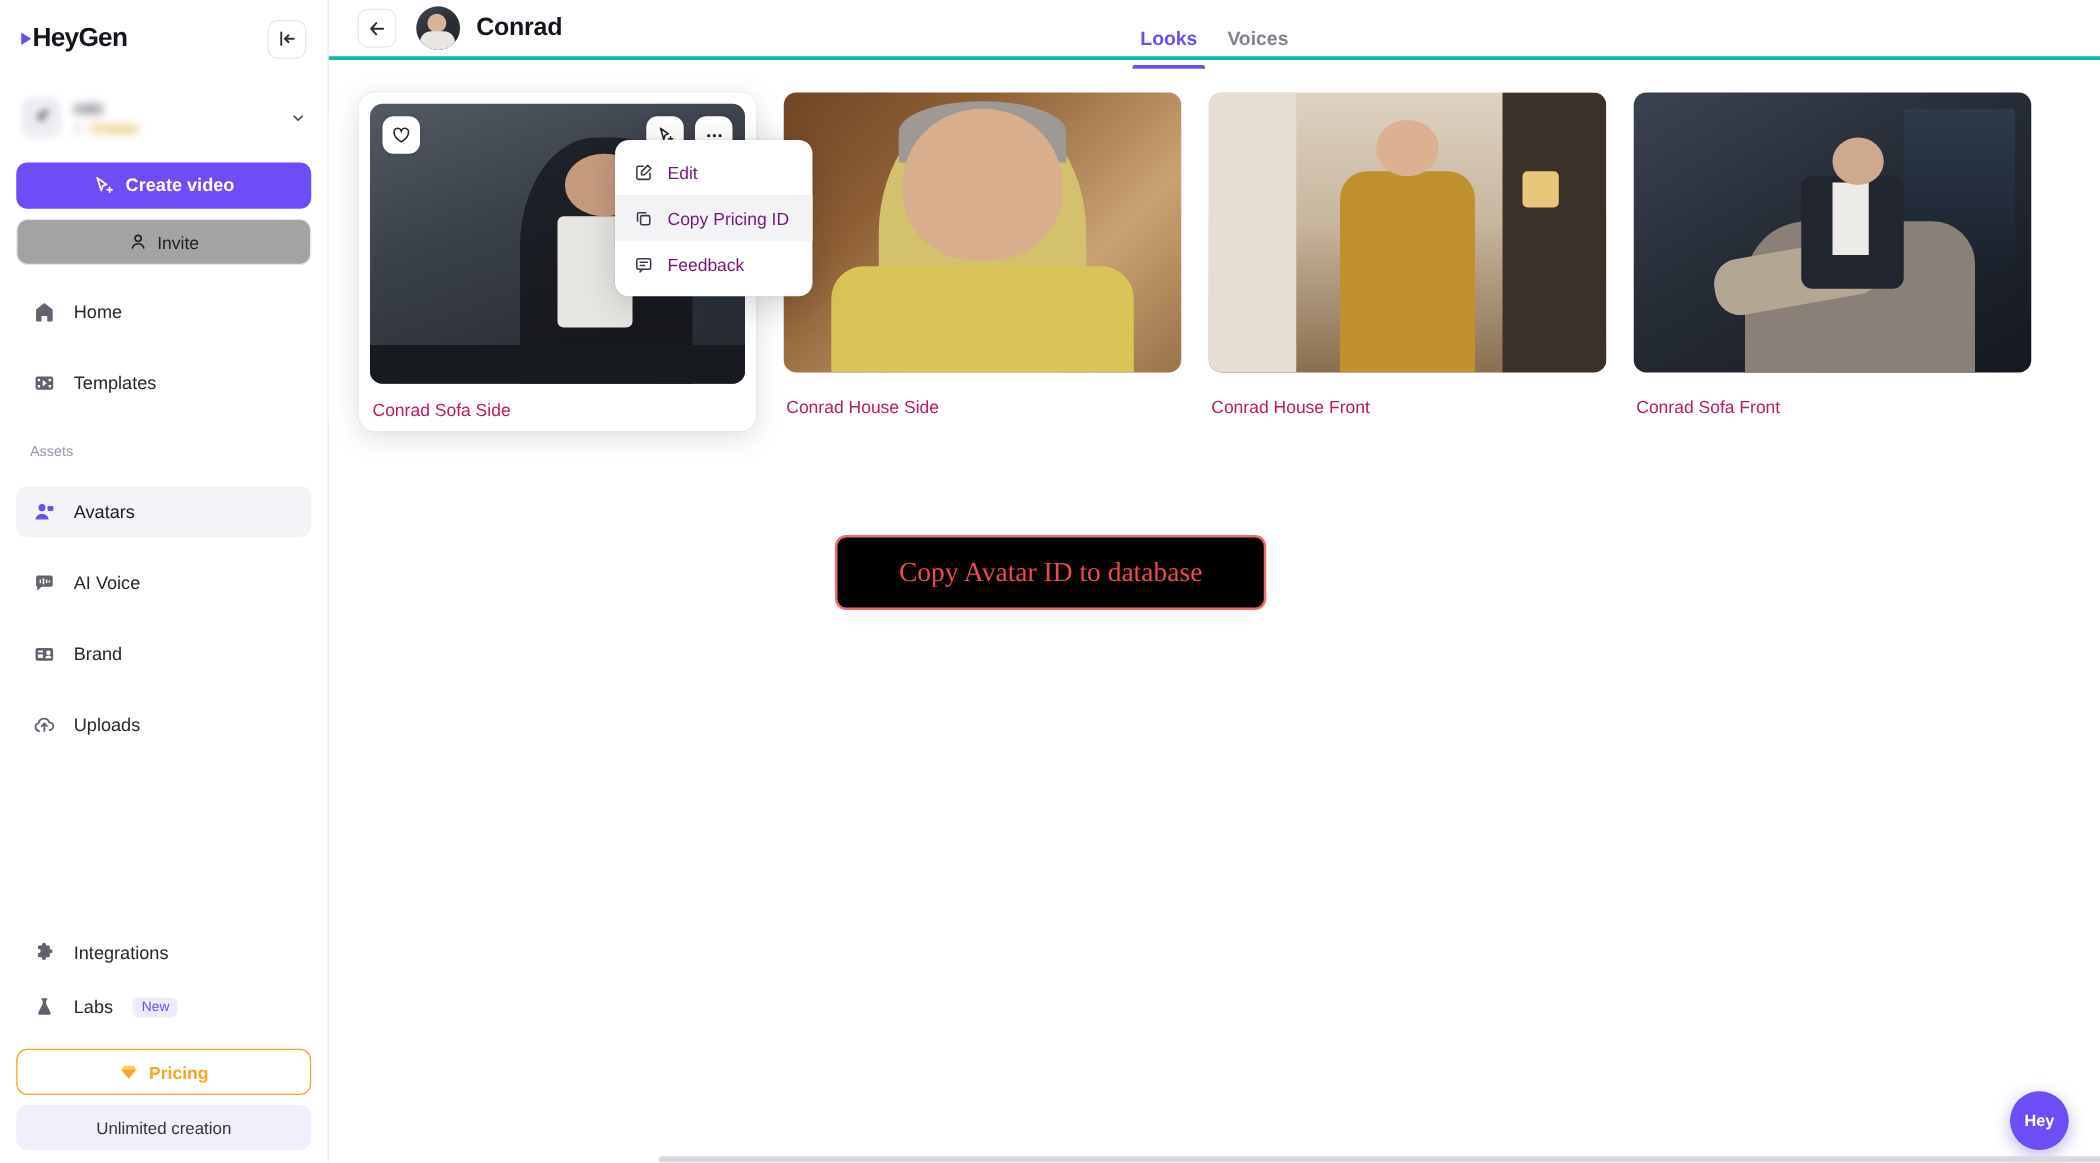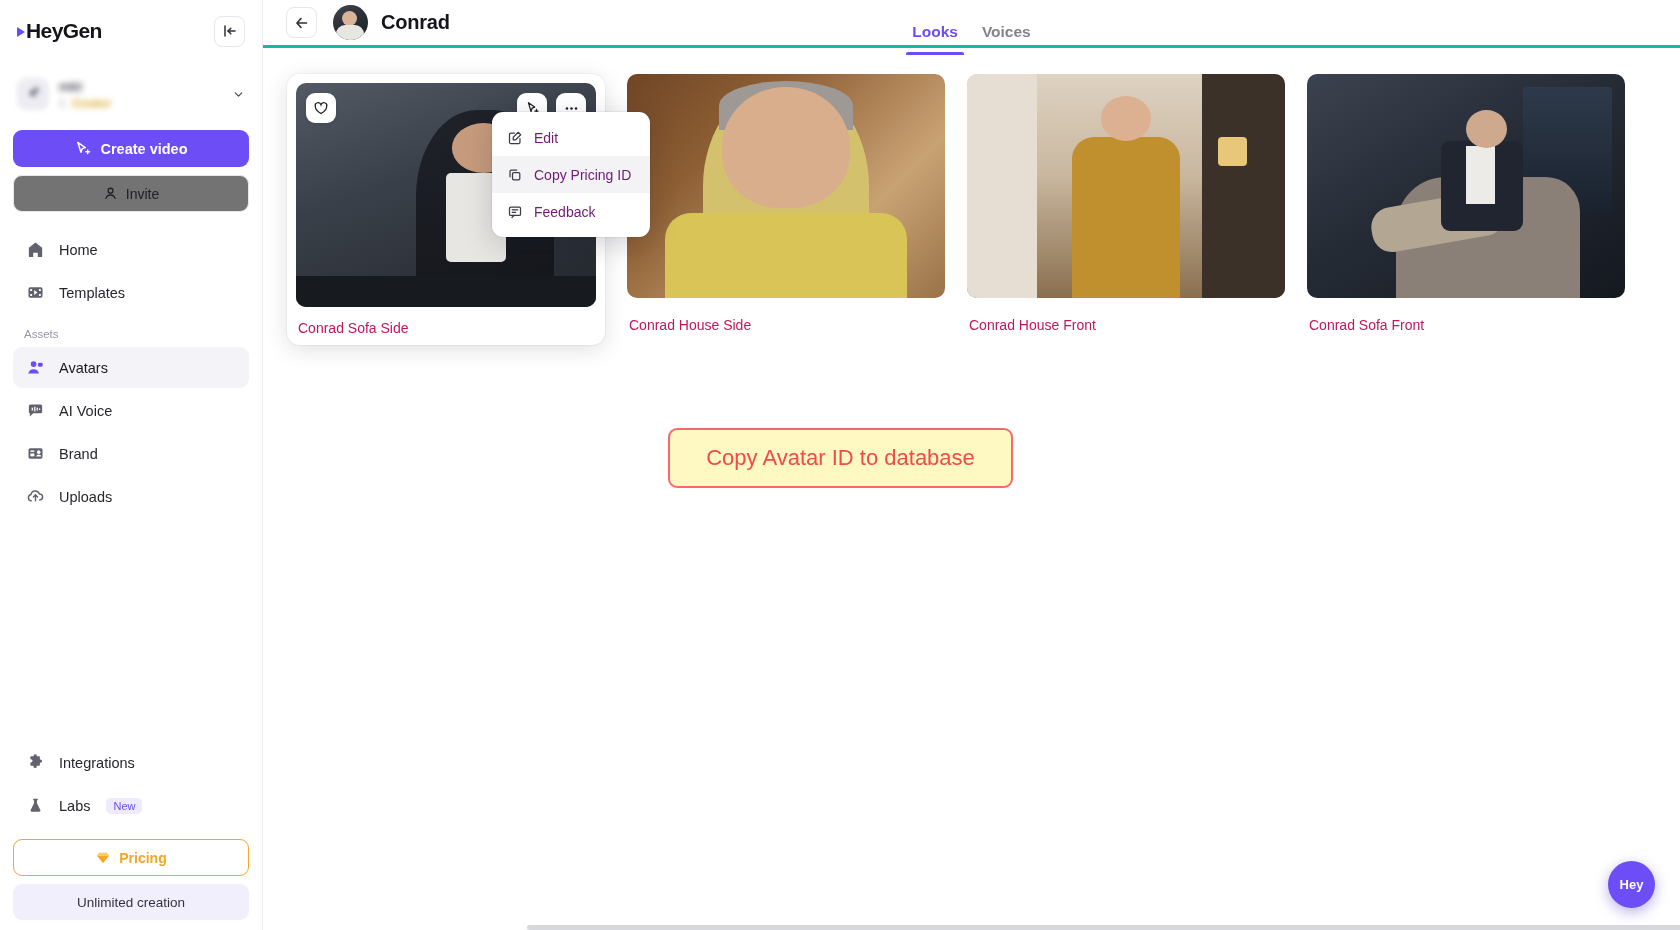--- a/index.html
+++ b/index.html
@@ -32,27 +32,27 @@
   .ws-sub { font-size:11px;color:#9a9aab; margin-top:3px; display:flex; gap:7px; align-items:center;}
   .ws-plan { color:#d8a11e; font-weight:600; }
   .chev { color:#4e4e5c; font-size:12px; }
 
   .create-btn {
     margin-top:12px; height:37px; border-radius:9px; background:#6c4df6; color:#fff;
     display:flex;align-items:center;justify-content:center;gap:9px;
     font-size:14.5px;font-weight:600;cursor:pointer; border:none; width:100%;
   }
   .invite-btn {
-    margin-top:8px; height:37px; border-radius:9px; background:#737373; color:#20202b;
+    margin-top:8px; height:37px; border-radius:9px; background:#a3a3a3; color:#20202b;
     border:1px solid #e6e6ec;
     display:flex;align-items:center;justify-content:center;gap:8px;
     font-size:14px;font-weight:500;cursor:pointer; width:100%;
   }
 
-  .nav { margin-top:17px; display:flex; flex-direction:column; gap:2px; }
+  .nav { margin-top:17px; display:flex; flex-direction:column; gap:16px; }
   .nav-item {
     display:flex; align-items:center; gap:13px; height:41px;
     padding:0 11px; border-radius:9px; cursor:pointer;
     font-size:14.5px; color:#26262f;
   }
   .nav-item.active { background:#f4f4f8; }
   .nav-item.active .nav-label { color:#18181f; }
   .nav-ico { width:22px;height:22px;display:flex;align-items:center;justify-content:center;color:#62626f; }
   .nav-item.active .nav-ico { color:#6c4df6; }
   .section-label { font-size:11.5px; color:#9696a6; padding:13px 11px 5px 11px; }
@@ -167,28 +167,28 @@
   .ctx-item {
     display:flex; align-items:center; gap:11px; height:37px; padding:0 14px;
     font-size:14px; color:#701a75; cursor:pointer;text-align:center;
   }
   .ctx-item:hover, .ctx-item.hovered { background:#f3f3f6; }
   .ctx-ico { width:17px;height:17px;display:flex;align-items:center;justify-content:center;color:#3b3b47; }
 
   
   .annot {
     position:absolute; left:405px; top:380px; width:345px; height:60px;
-    background:#fef9c3; border:2px solid #f86a6a; border-radius:9px;
+    background:#000000; border:2px solid #f86a6a; border-radius:9px;
     display:flex; align-items:center; justify-content:center;
-    color:#f04a4a; font-size:22px; font-weight:500;
+    color:#f04a4a; font-size:22px; font-weight:500;font-family:Liberation Serif, serif;
   }
 
   
   .fab {
-    position:absolute; right:25px; bottom:22px; width:47px;height:47px;border-radius:50%;
+    position:absolute; right:25px; bottom:10px; width:47px;height:47px;border-radius:50%;
     background:#6c4df6; color:#fff; display:flex;align-items:center;justify-content:center;
     font-size:13px; font-weight:600; cursor:pointer; box-shadow:0 4px 14px rgba(84,60,200,.4);
   }
   .hscroll {
     position:absolute; left:0; bottom:0; height:5px; background:#d7d7de; border-radius:3px;
   }
   svg { display:block; }
 </style>
 </head>
 <body>

